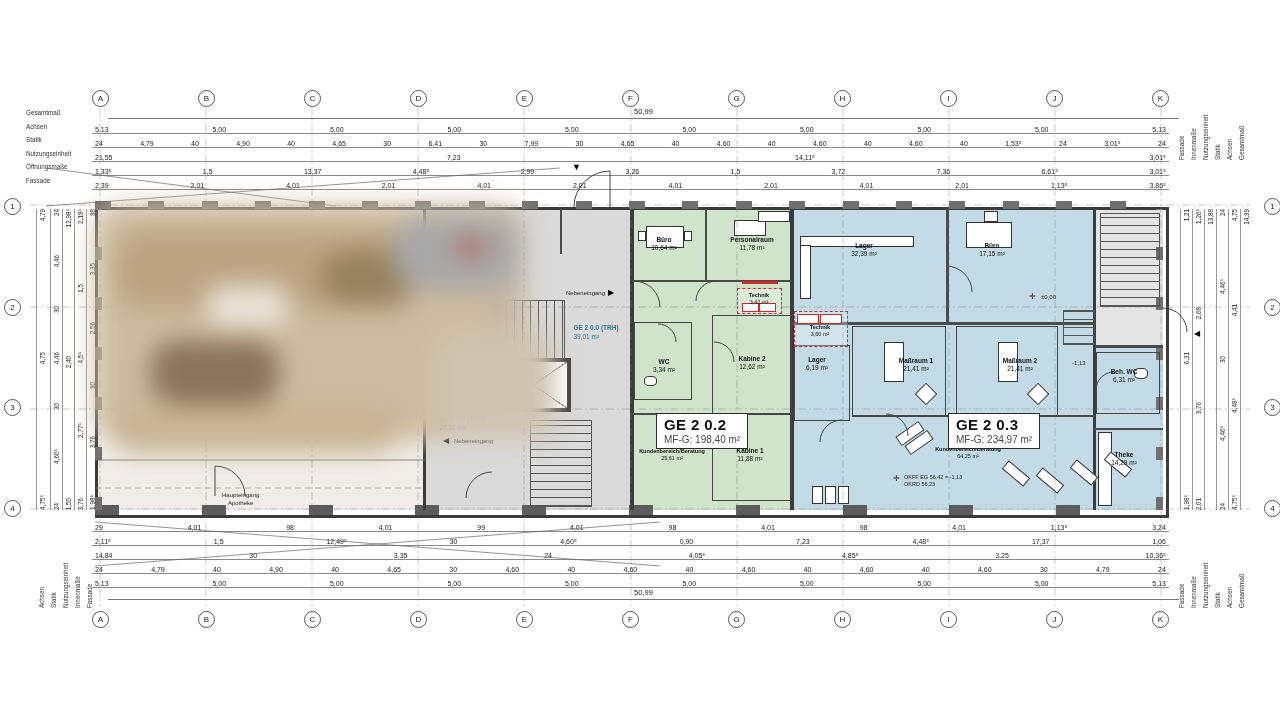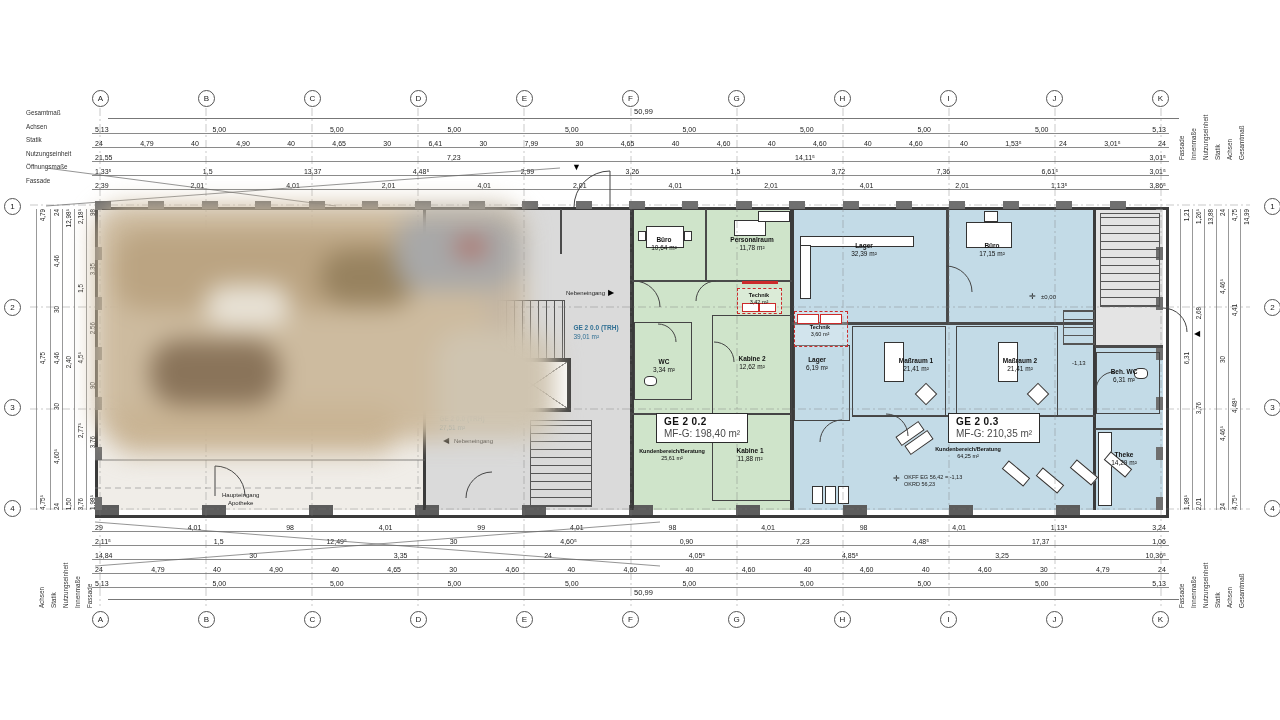--- a/index.html
+++ b/index.html
@@ -40,21 +40,21 @@
   .furn{position:absolute;border:1px solid #333;background:#fff;}
   .rlabel{position:absolute;transform:translate(-50%,-50%);text-align:center;font-size:6.5px;line-height:1.3;
           color:#111;white-space:nowrap;z-index:8;}
   .rlabel .rname{font-weight:bold;}
   .rlabel.tiny{font-size:5.5px;}
   .trh{position:absolute;transform:translate(-50%,-50%);font-size:6.5px;line-height:1.35;color:#2f6f93;
        font-weight:bold;white-space:nowrap;z-index:8;text-align:left;}
   .trh .trharea{font-weight:normal;}
   .note{position:absolute;font-size:5.5px;color:#222;line-height:1.3;white-space:nowrap;z-index:8;}
   .unitbox{position:absolute;border:1.3px solid #2b2b2b;background:#fff;padding:2px 7px 3px 7px;z-index:9;}
-  .unitbox .ub-title{font-size:10px;font-weight:bold;color:#111;letter-spacing:.4px;}
+  .unitbox .ub-title{font-size:15px;font-weight:bold;color:#111;letter-spacing:.4px;}
   .unitbox .ub-area{font-size:10px;color:#4a4a4a;margin-top:1px;}
   .tri{position:absolute;font-size:9px;color:#000;z-index:9;line-height:1;}
   .cross{position:absolute;font-size:8px;color:#222;z-index:8;line-height:1;}
   
   .blob{position:absolute;left:55px;top:190px;width:515px;height:285px;filter:blur(12px);z-index:12;}
   .blob div{position:absolute;border-radius:28px;}
   svg.linework{position:absolute;left:0;top:0;z-index:6;pointer-events:none;}
 </style>
 </head>
 <body>
@@ -255,21 +255,21 @@
     <div>GE 2 0.0 (TRH)</div>
     <div class="trharea">27,51 m²</div>
   </div>
 
   <div class="unitbox" style="left:656px;top:413px;">
     <div class="ub-title">GE 2 0.2</div>
     <div class="ub-area">MF-G: 198,40 m²</div>
   </div>
   <div class="unitbox" style="left:948px;top:413px;">
     <div class="ub-title">GE 2 0.3</div>
-    <div class="ub-area">MF-G: 210,35 m²</div>
+    <div class="ub-area">MF-G: 234,97 m²</div>
   </div>
 
   <span class="cross" style="left:447px;top:346px;">✛</span>
   <div class="note" style="left:458px;top:345px;">
     <div>OKFF EG 56,42 = -1,13</div>
     <div>OKRD 56,23</div>
   </div>
   <span class="cross" style="left:893px;top:475px;">✛</span>
   <div class="note" style="left:904px;top:474px;">
     <div>OKFF EG 56,42 = -1,13</div>

